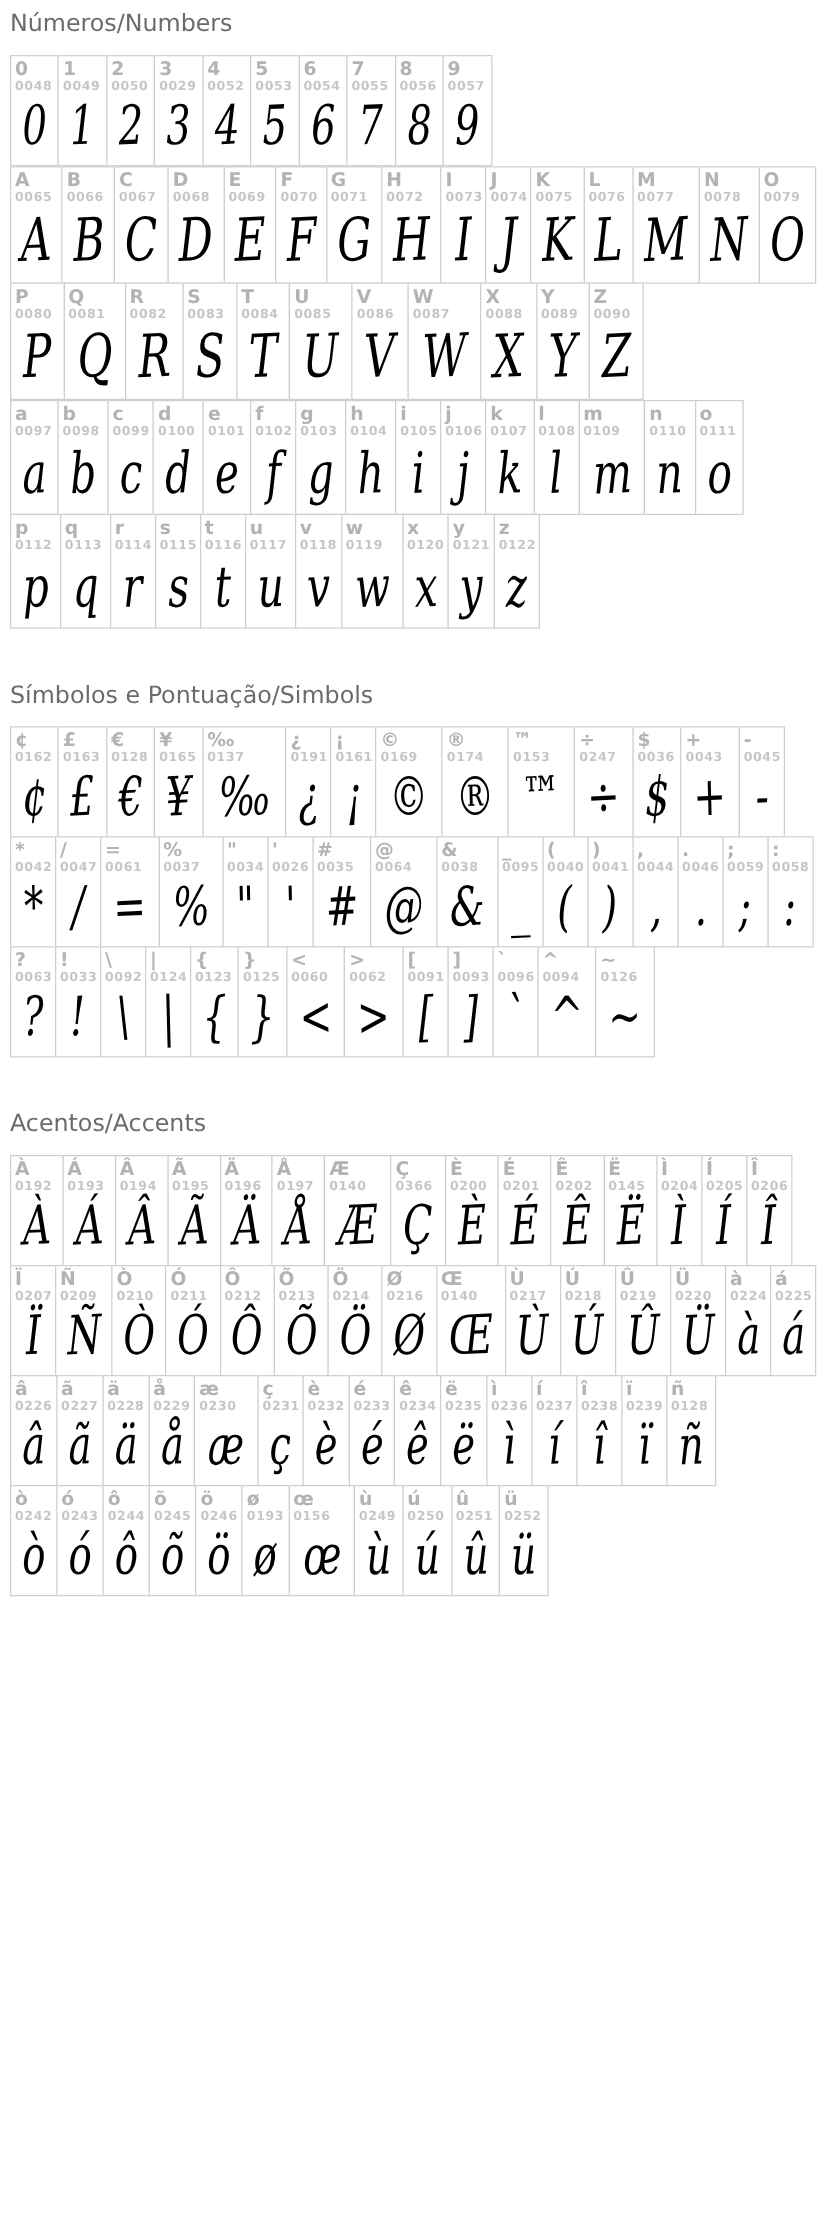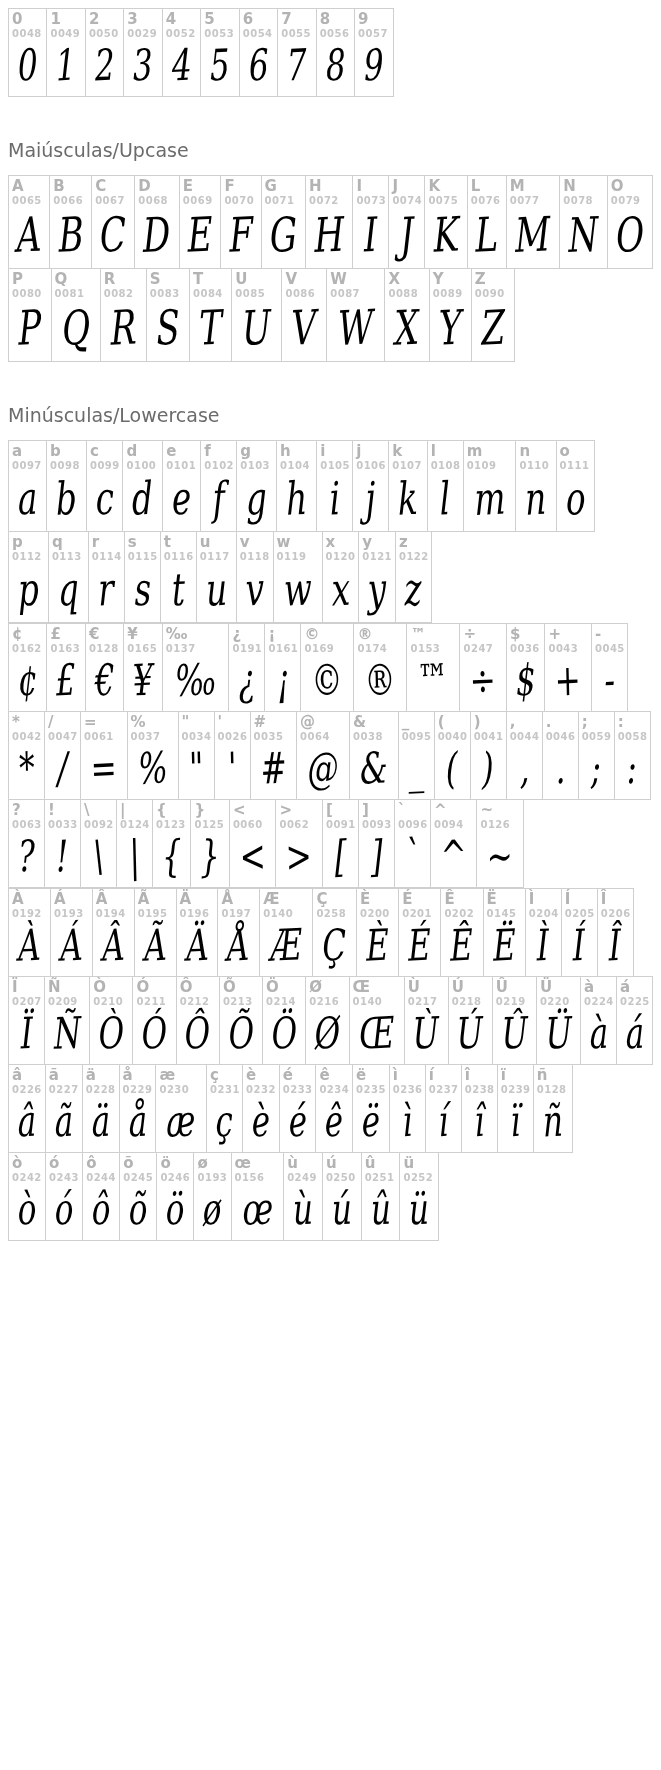--- a/index.html
+++ b/index.html
@@ -82,20 +82,21 @@
   .sec-symbols   .cell-glyph-area { height: 82px; }
   .sec-symbols   .cell-glyph { font-size: 40px; }
   .sec-accents   .cell-glyph-area { height: 92px; }
   .sec-accents   .cell-glyph { font-size: 40px; }
 </style>
 </head>
 <body>
 
 <main id="charmap-root">
     <section class="char-section sec-numbers">
+      <h2 class="section-title">Números/Numbers</h2>
       <div class="char-table">
         <div class="char-row">
           <div class="char-cell">
             <div class="cell-label">
               <span class="cell-char">0</span>
               <span class="cell-code">0048</span>
             </div>
             <div class="cell-glyph-area">
               <span class="cell-glyph">0</span>
             </div>
@@ -178,21 +179,20 @@
               <span class="cell-code">0057</span>
             </div>
             <div class="cell-glyph-area">
               <span class="cell-glyph">9</span>
             </div>
           </div>
         </div>
       </div>
     </section>
     <section class="char-section sec-uppercase">
-      <h2 class="section-title">Maiúsculas/Upcase</h2>
       <div class="char-table">
         <div class="char-row">
           <div class="char-cell">
             <div class="cell-label">
               <span class="cell-char">A</span>
               <span class="cell-code">0065</span>
             </div>
             <div class="cell-glyph-area">
               <span class="cell-glyph">A</span>
             </div>
@@ -421,21 +421,20 @@
               <span class="cell-code">0090</span>
             </div>
             <div class="cell-glyph-area">
               <span class="cell-glyph">Z</span>
             </div>
           </div>
         </div>
       </div>
     </section>
     <section class="char-section sec-lowercase">
-      <h2 class="section-title">Minúsculas/Lowercase</h2>
       <div class="char-table">
         <div class="char-row">
           <div class="char-cell">
             <div class="cell-label">
               <span class="cell-char">a</span>
               <span class="cell-code">0097</span>
             </div>
             <div class="cell-glyph-area">
               <span class="cell-glyph">a</span>
             </div>
@@ -664,20 +663,21 @@
               <span class="cell-code">0122</span>
             </div>
             <div class="cell-glyph-area">
               <span class="cell-glyph">z</span>
             </div>
           </div>
         </div>
       </div>
     </section>
     <section class="char-section sec-symbols">
+      <h2 class="section-title">Símbolos e Pontuação/Simbols</h2>
       <div class="char-table">
         <div class="char-row">
           <div class="char-cell">
             <div class="cell-label">
               <span class="cell-char">¢</span>
               <span class="cell-code">0162</span>
             </div>
             <div class="cell-glyph-area">
               <span class="cell-glyph">¢</span>
             </div>
@@ -1061,20 +1061,21 @@
               <span class="cell-code">0126</span>
             </div>
             <div class="cell-glyph-area">
               <span class="cell-glyph">~</span>
             </div>
           </div>
         </div>
       </div>
     </section>
     <section class="char-section sec-accents">
+      <h2 class="section-title">Acentos/Accents</h2>
       <div class="char-table">
         <div class="char-row">
           <div class="char-cell">
             <div class="cell-label">
               <span class="cell-char">À</span>
               <span class="cell-code">0192</span>
             </div>
             <div class="cell-glyph-area">
               <span class="cell-glyph">À</span>
             </div>
@@ -1129,21 +1130,21 @@
               <span class="cell-char">Æ</span>
               <span class="cell-code">0140</span>
             </div>
             <div class="cell-glyph-area">
               <span class="cell-glyph">Æ</span>
             </div>
           </div>
           <div class="char-cell">
             <div class="cell-label">
               <span class="cell-char">Ç</span>
-              <span class="cell-code">0258</span>
+              <span class="cell-code">0366</span>
             </div>
             <div class="cell-glyph-area">
               <span class="cell-glyph">Ç</span>
             </div>
           </div>
           <div class="char-cell">
             <div class="cell-label">
               <span class="cell-char">È</span>
               <span class="cell-code">0200</span>
             </div>

